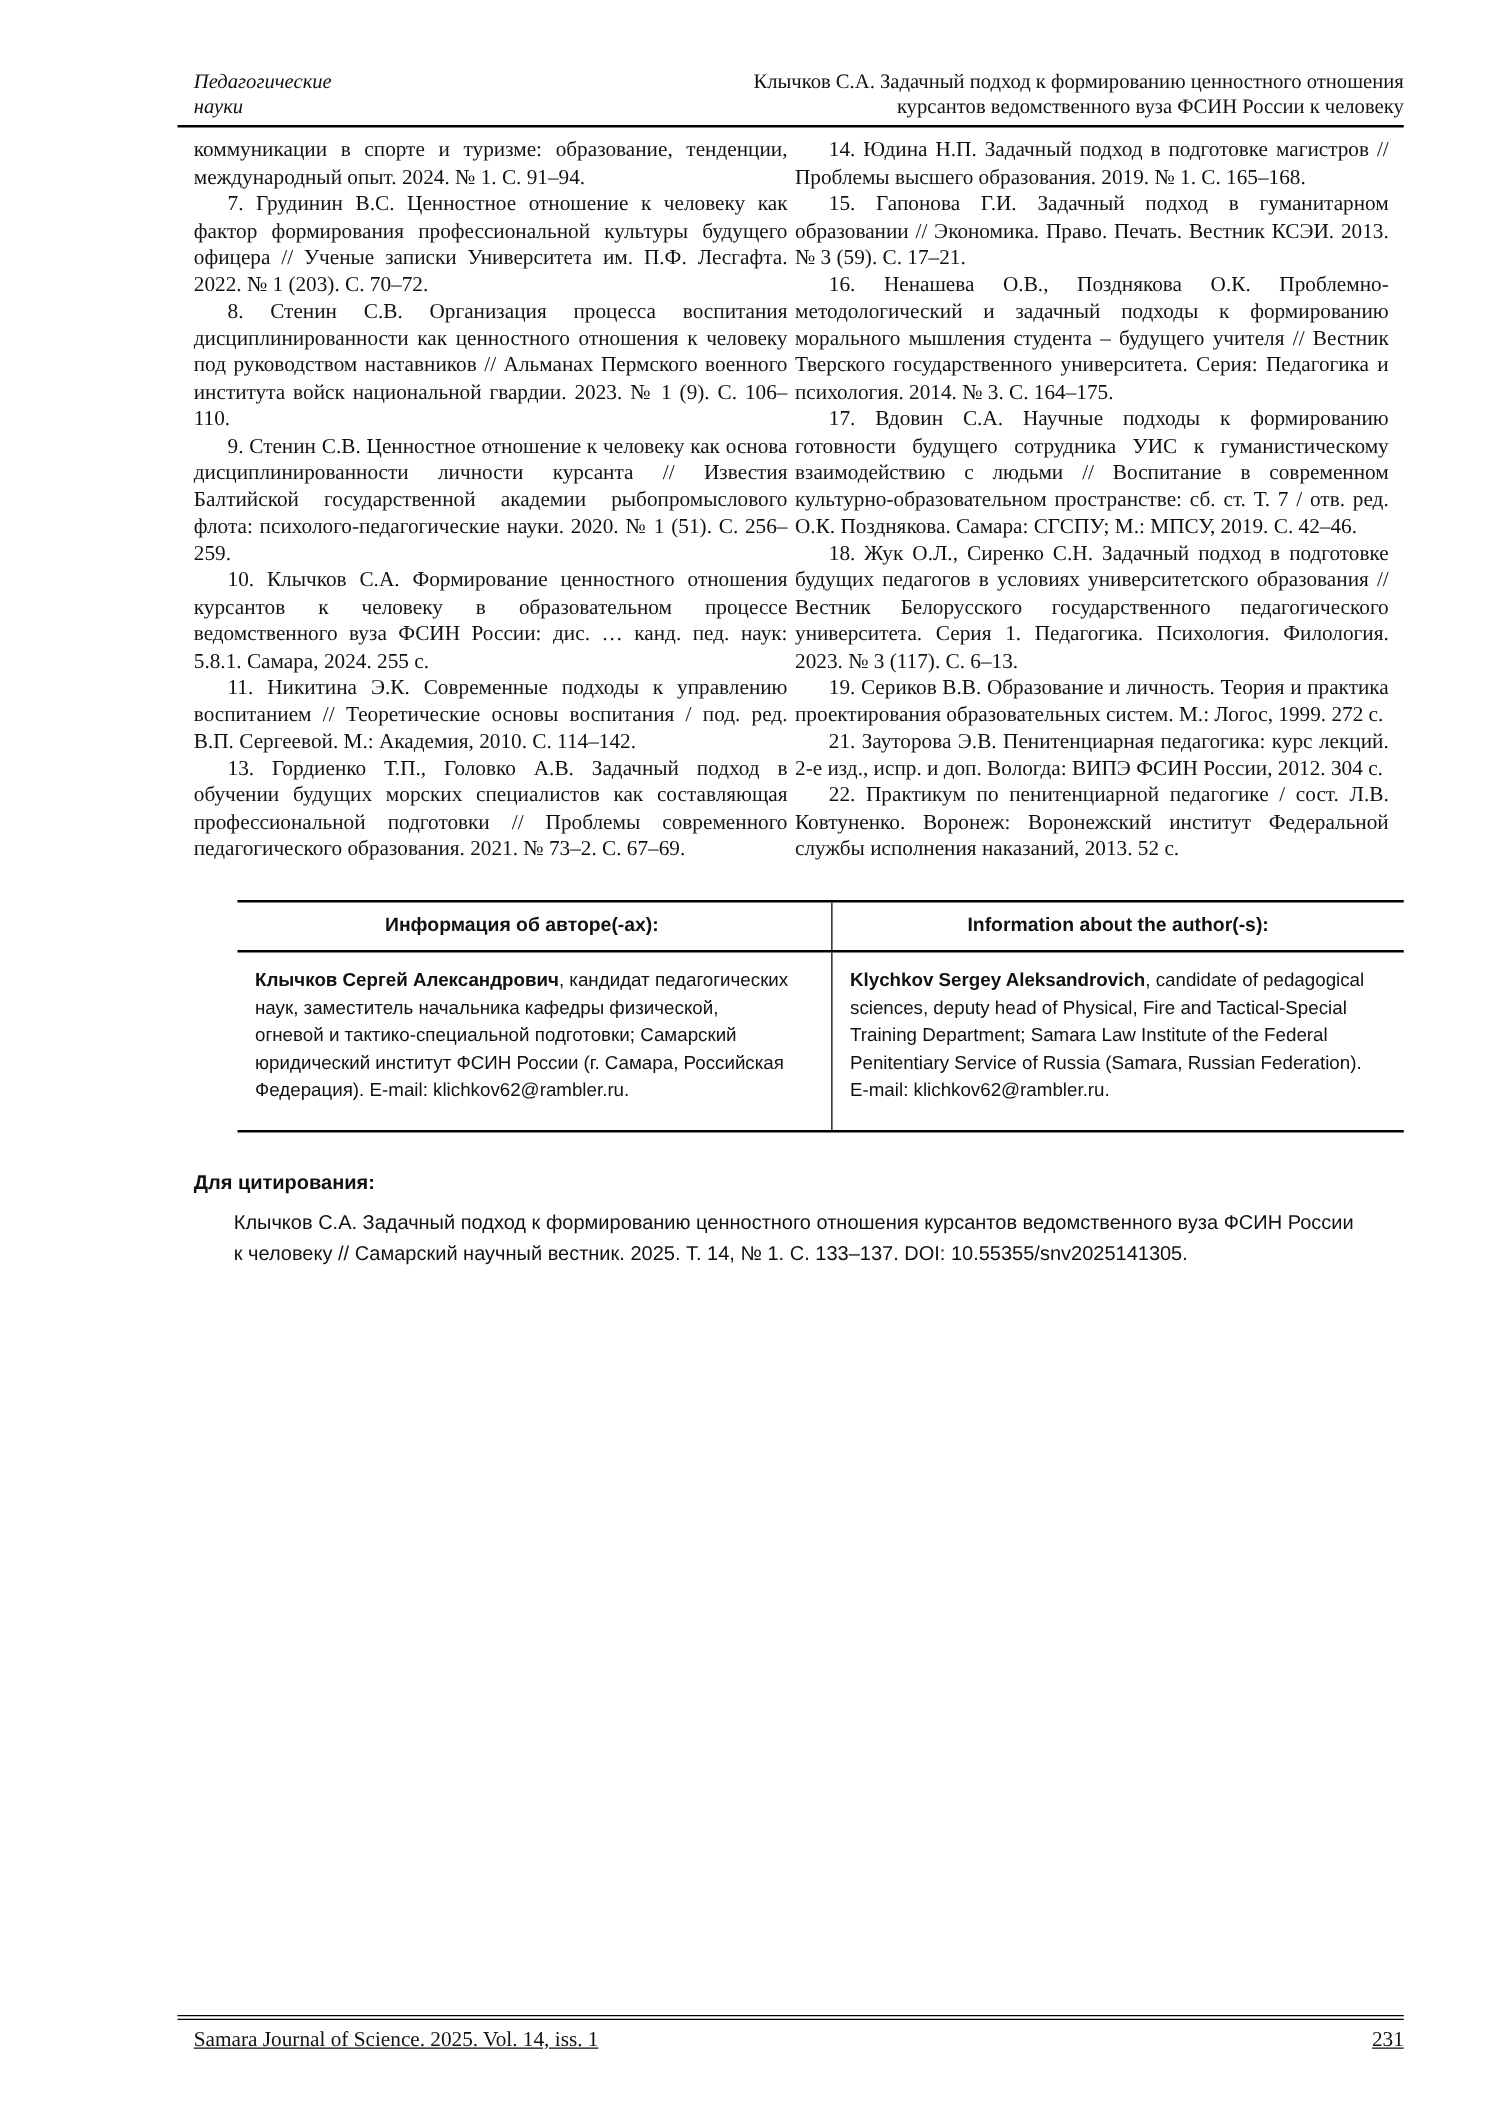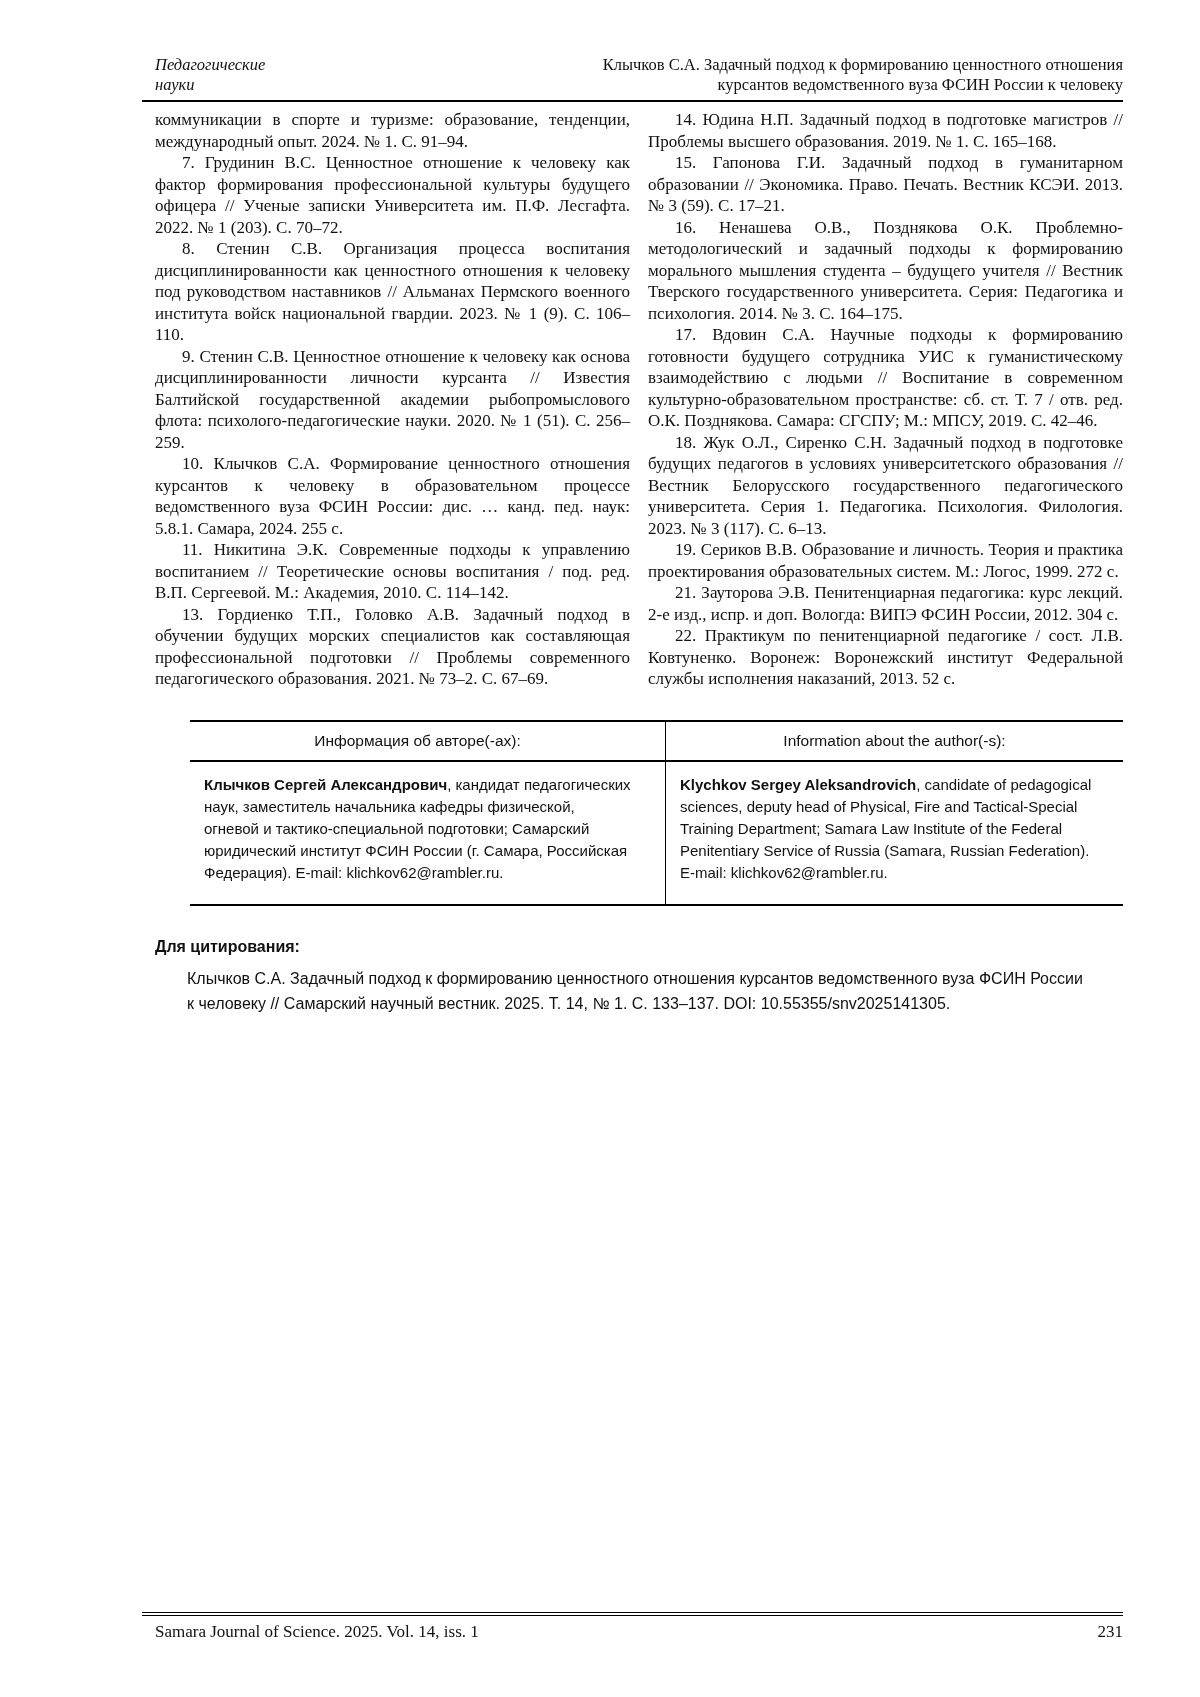--- a/index.html
+++ b/index.html
@@ -17,39 +17,39 @@
   .running-head {
     display:flex; justify-content:space-between; align-items:center;
     padding:0 0 5px 13px;
     border-bottom:2.5px solid #000;
     font-size:16.5px; line-height:20px;
   }
   .rh-left { font-style:italic; white-space:pre-line; }
   .rh-right { text-align:right; white-space:pre-line; }
   
   .columns {
-    display:flex; gap:18px; margin-top:7px; padding-left:13px;
+    display:flex; gap:6px; margin-top:7px; padding-left:13px;
     font-size:17px; line-height:21.5px;
     text-align:justify;
   }
   .col { width:475px; }
   p.ref { margin:0; text-indent:27px; }
   p.ref.cont { text-indent:0; }
   
   .info-table {
     margin:30px 0 0 48px;
     width:933px;
     border-top:2px solid #000;
     border-bottom:2px solid #000;
     font-family:"Liberation Sans", sans-serif;
   }
   .t-row { display:grid; grid-template-columns:455px 478px; }
   .t-head { border-bottom:2px solid #000; }
   .t-head .cell {
-    font-weight:normal; font-size:15.5px; text-align:center;
+    font-weight:bold; font-size:15.5px; text-align:center;
     padding:10px 6px;
   }
   .t-body .cell {
     font-size:15px; line-height:22px;
     padding:12px 14px 20px 14px;
     text-align:left;
   }
   .cell.right-cell { border-left:1.5px solid #000;margin-left:20px; }
   .author-name { font-weight:bold; }
   
@@ -59,21 +59,21 @@
     margin:10px 0 0 45px; width:900px;
     font-size:16px; line-height:25px;
   }
   
   .footer {
     position:absolute; left:142px; top:1612px; width:981px;
   }
   .footer-rule { height:2px; border-top:1.2px solid #000; border-bottom:1.2px solid #000; }
   .footer-row {
     display:flex; justify-content:space-between;
-    font-size:17px; padding:6px 0 0 13px;
+    font-size:17px; padding:6px 0 0 13px;text-decoration:underline;
   }
 </style>
 </head>
 <body>
 
 <div class="page">
 
   <div class="running-head">
     <div class="rh-left">Педагогические
 науки</div>

